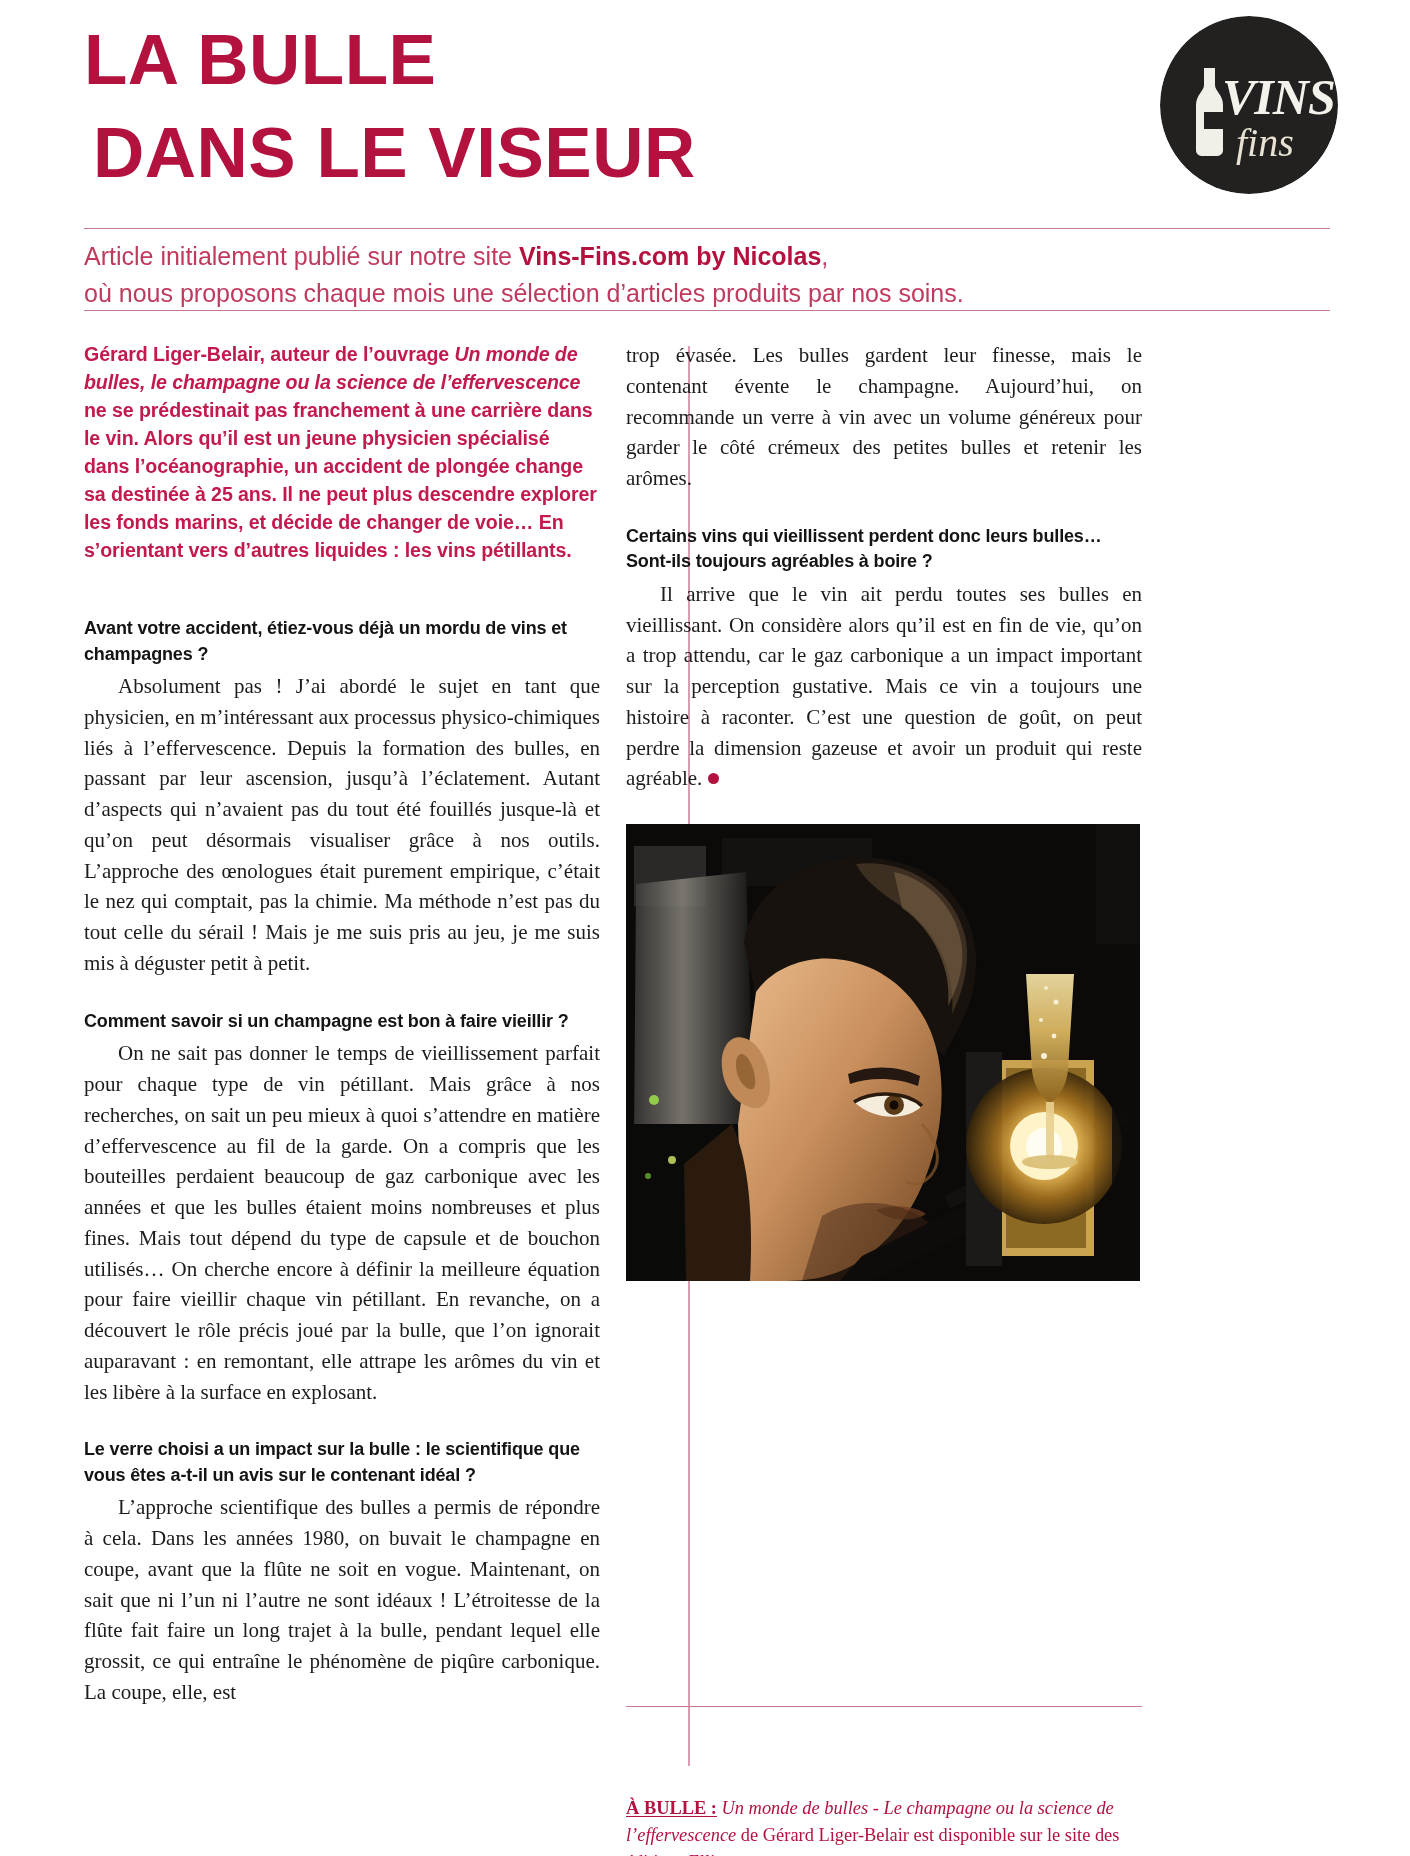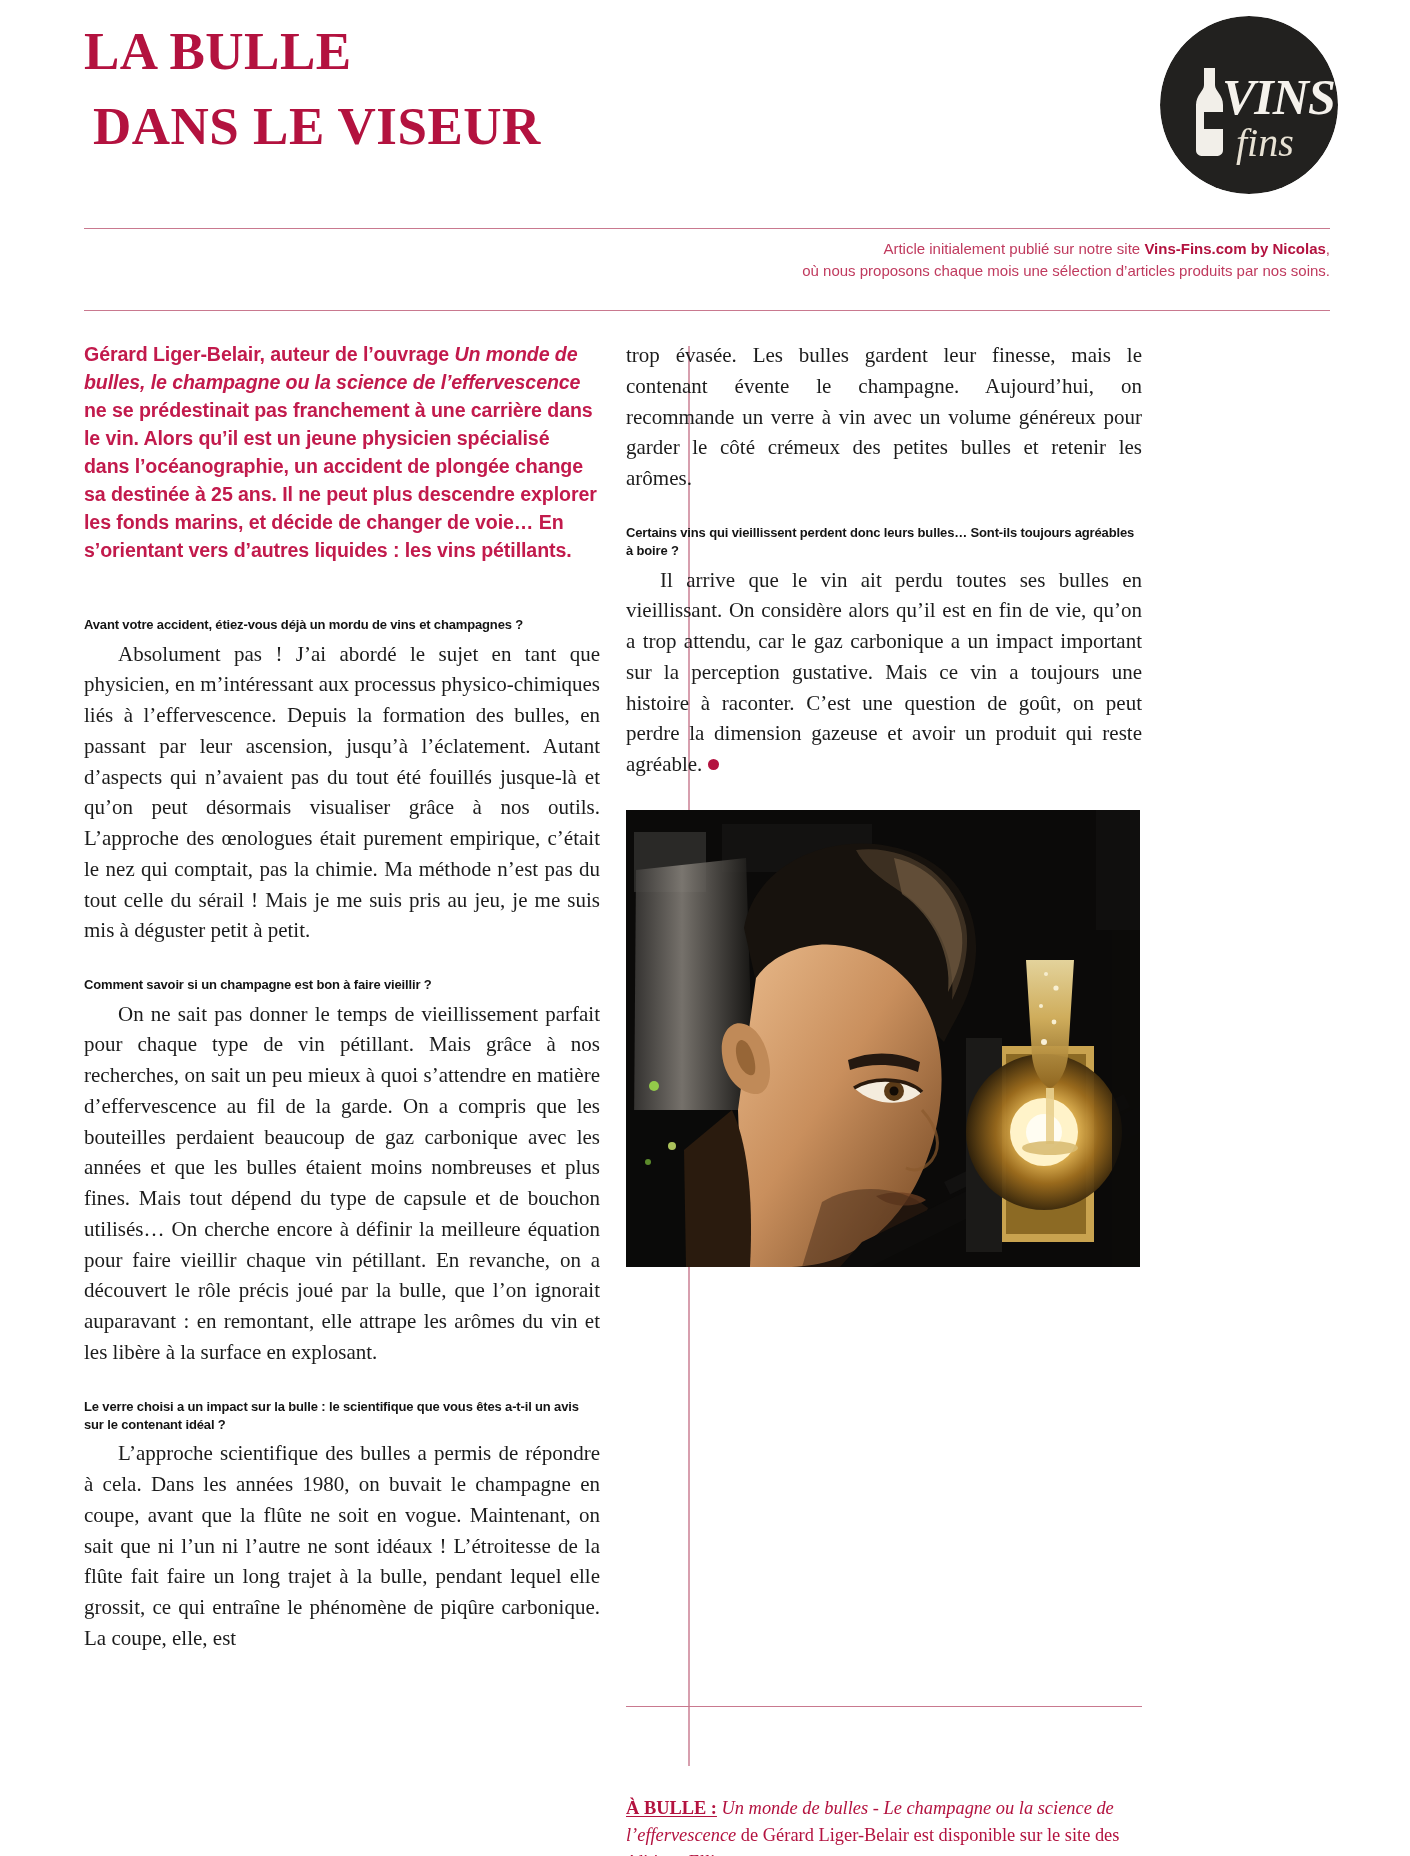--- a/index.html
+++ b/index.html
@@ -29,24 +29,24 @@
   .header {
     position: relative;
     padding: 26px 80px 0 84px;
     height: 210px;
     box-sizing: border-box;
   }
   .title-block {
     width: 830px;
   }
   .title-line {
-    font-family: Liberation Serif, serif;
+    font-family: Liberation Sans, sans-serif;
     color: #b3123f;
     font-weight: 700;
-    font-size: 53px;
+    font-size: 71px;
     line-height: 0.97;
     letter-spacing: 0.5px;
     white-space: nowrap;
   }
   .title-line.second {
     margin-left: 9px;
     margin-top: 24px;
   }
 
   .logo {
@@ -71,23 +71,23 @@
   }
   .rule.top { top: 228px; }
   .rule.bottom { top: 310px; }
 
   
   .subtitle {
     position: absolute;
     top: 238px;
     left: 84px;
     width: 1246px;
-    text-align: right;
+    text-align: left;
     color: #c03a5e;
-    font-size: 15px;
+    font-size: 25px;
     line-height: 1.48;
     font-weight: 400;
   }
   .subtitle b { font-weight: 700; color: #b3123f; }
 
   
   .columns {
     position: absolute;
     top: 340px;
     left: 84px;
@@ -118,21 +118,21 @@
     font-size: 19.6px;
     line-height: 1.43;
     letter-spacing: -0.1px;
     margin: 0 0 52px 0;
   }
   .standfirst i { font-style: italic; text-align: center; }
 
   
   .question {
     font-weight: 700;
-    font-size: 13px;
+    font-size: 18px;
     line-height: 1.42;
     color: #141414;
     letter-spacing: -0.15px;
     margin: 0 5px 4px 0;
   }
 
   
   .body-text {
     font-family: "Liberation Serif", serif;
     font-size: 21px;

